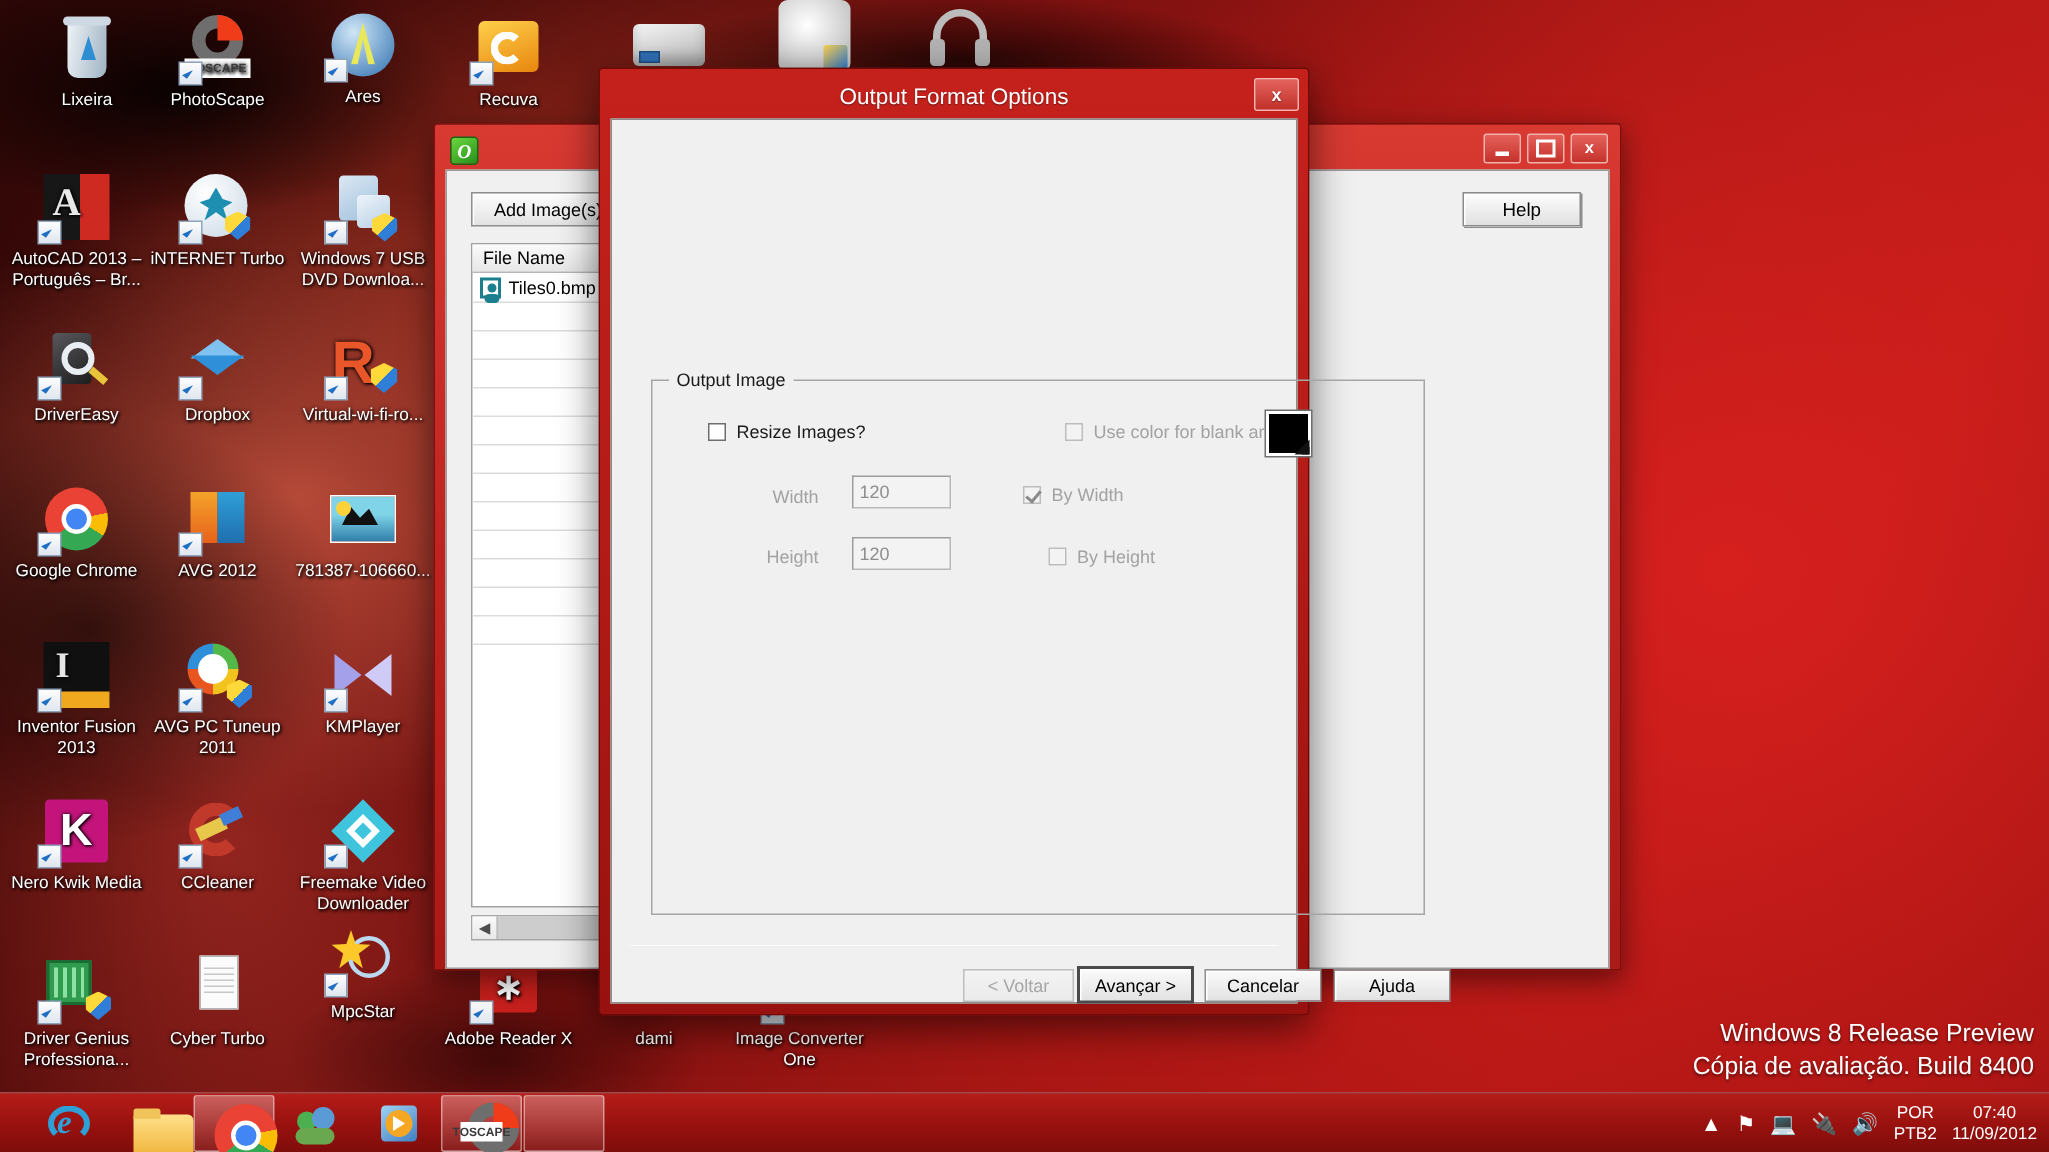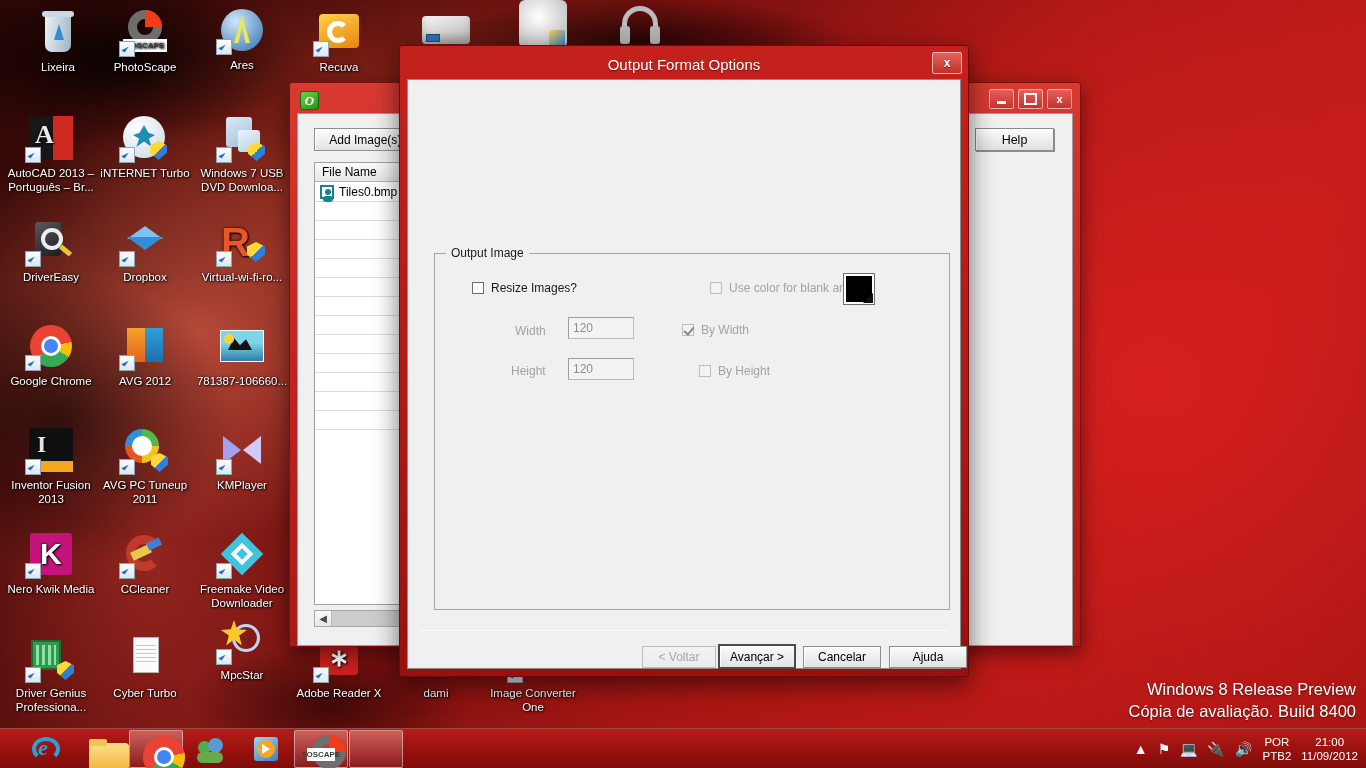--- a/index.html
+++ b/index.html
@@ -129,21 +129,21 @@
   #helpbtn{
     position:absolute; right:18px; top:14px; width:79px; height:23px;
     background: linear-gradient(180deg,#fdfdfd,#e0e0e0);
     border:1px solid #8a8a8a; font-size:12.5px;
     display:flex; align-items:center; justify-content:center; color:#000;
     box-shadow: inset 1px 1px 0 #fff, 1px 1px 0 #8d8d8d;
   }
 
   
   #dlg{
-    position:absolute; left:399px; top:45px; width:570px; height:632px;
+    position:absolute; left:399px; top:45px; width:474px; height:632px;
     background: linear-gradient(180deg,#c5211c 0%, #b01a16 55%, #97110f 100%);
     border:1px solid #6d0b09; border-radius:3px;
     box-shadow: 0 8px 26px rgba(0,0,0,0.55);
     padding:6px;
   }
   #dlg .dtitle{
     height:25px; color:#fff; font-size:15px;
     display:flex; align-items:center; justify-content:center;
     text-shadow: 0 1px 1px rgba(0,0,0,0.45);
     position:relative;
@@ -634,17 +634,17 @@
     <span class="ticon">▲</span>
     <span class="ticon">⚑</span>
     <span class="ticon">💻</span>
     <span class="ticon">🔌</span>
     <span class="ticon">🔊</span>
     <span class="clock">
       <span style="display:block">POR</span>
       <span style="display:block">PTB2</span>
     </span>
     <span class="clock">
-      <span style="display:block">21:00</span>
+      <span style="display:block">07:40</span>
       <span style="display:block">11/09/2012</span>
     </span>
   </div>
 </div>
 
 </body></html>

